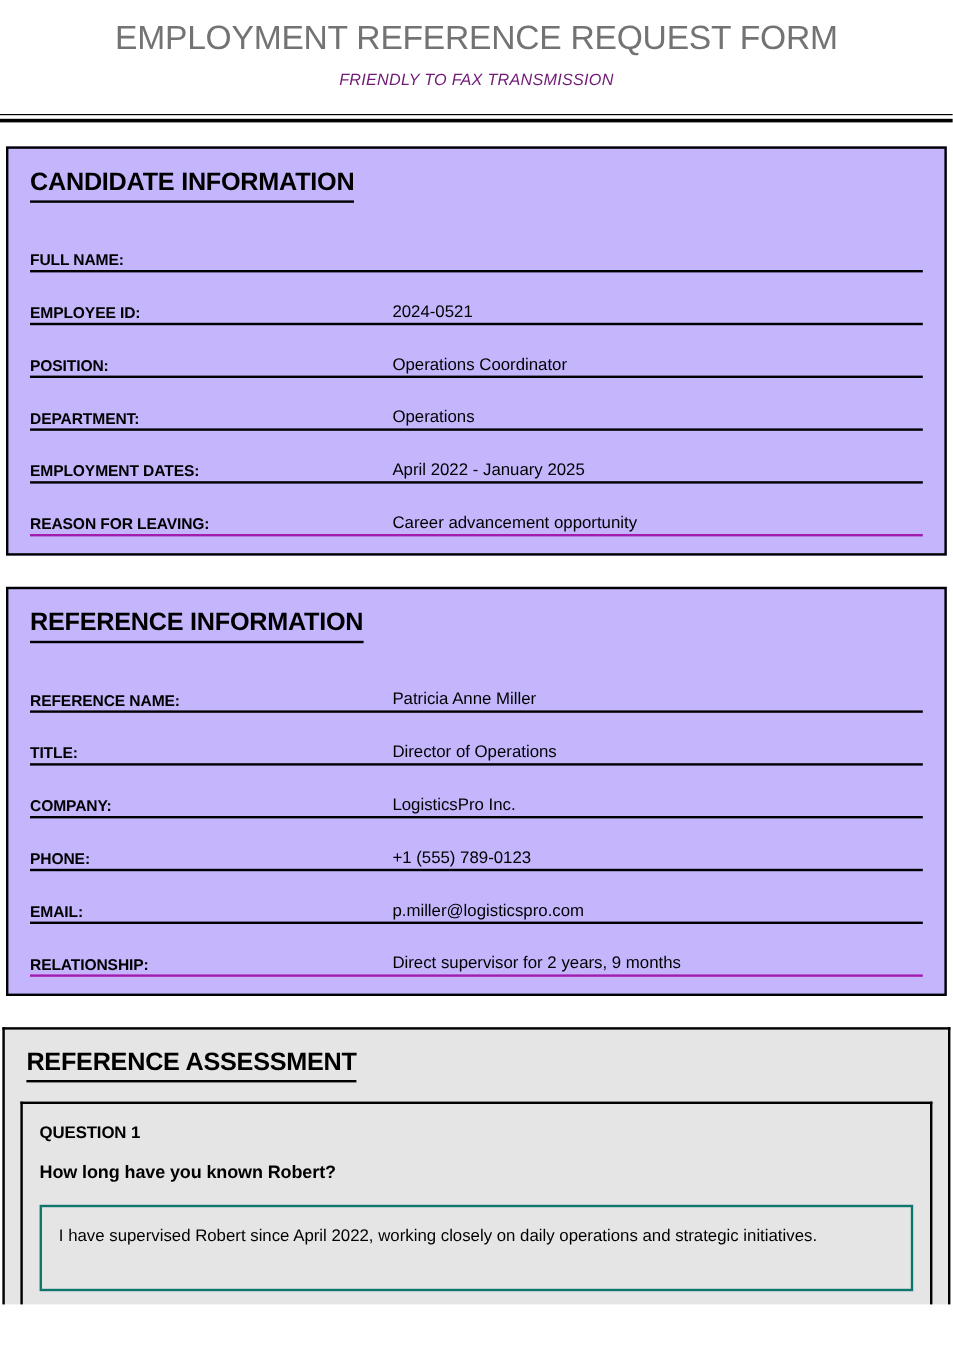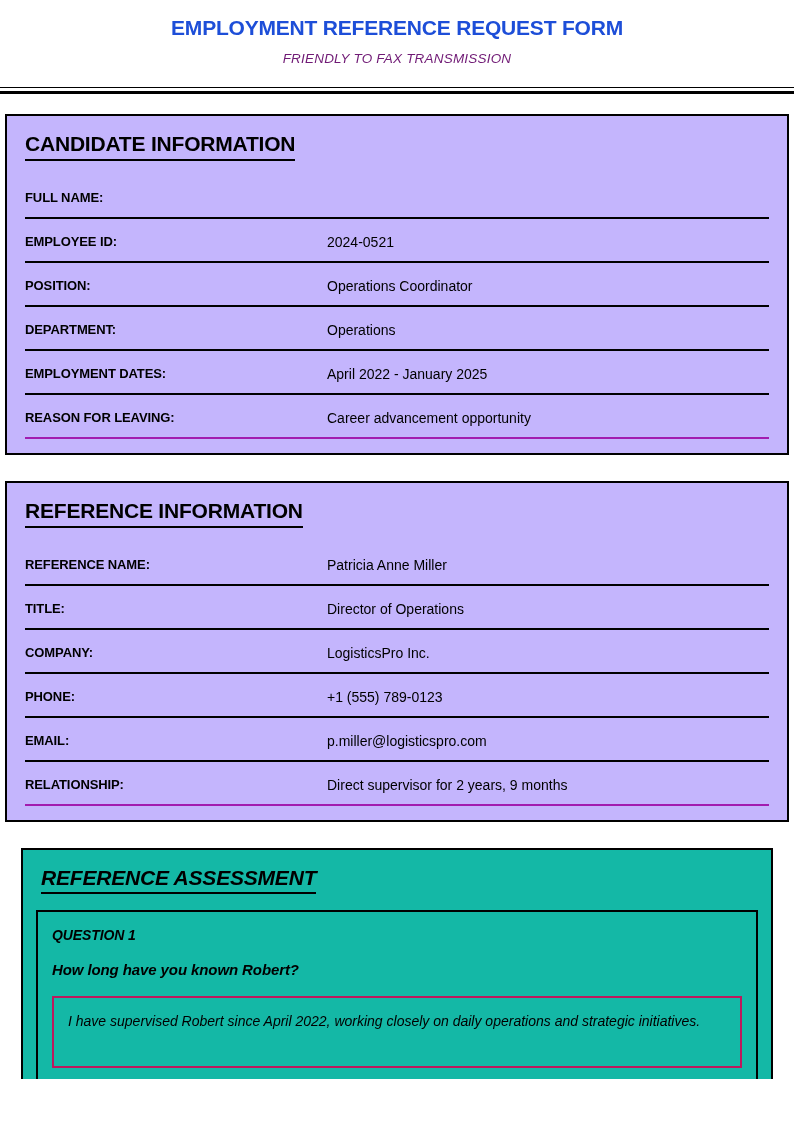--- a/index.html
+++ b/index.html
@@ -24,26 +24,26 @@
     box-sizing: border-box;
     position: relative;
   }
 
   
   .doc-header {
     padding-top: 16px;
     text-align: center;
   }
   .doc-title {
-    font-size: 21px;
-    font-weight: bold;
+    font-size: 28px;
+    font-weight: normal;
     letter-spacing: -0.2px;
     line-height: 1.15;
     margin: 0;
-    color: #1d4ed8;
+    color: #737373;
   }
   .doc-subtitle {
     font-size: 13.5px;
     font-style: italic;
     font-weight: normal;
     margin: 11px 0 0 0;
     letter-spacing: 0.2px;
     color: #701a75;
   }
   .rule-double {
@@ -84,21 +84,21 @@
     line-height: 1.18;
   }
 
   
   .fields {
     margin-top: 14px;
     padding: 0 5px;
   }
   .field-row {
     display: flex;
-    align-items: center;
+    align-items: flex-end;
     border-bottom: 2px solid #000;
     height: 44px;
     box-sizing: border-box;
   }
   .field-row:last-child {
     border-bottom: 2px solid #a21caf;
   }
   .field-label {
     flex: 0 0 302px;
     font-size: 13px;
@@ -112,26 +112,25 @@
     flex: 1 1 auto;
     font-size: 14px;
     font-weight: normal;
     padding-top: 6px;
     line-height: 1.25;
   }
 
   
   .assessment-box {
     box-sizing: border-box;
-    margin: 0 21px;
+    margin: 0 2px;
     border: 2.5px solid #000;
     border-bottom: none;
     padding: 14px 13px 0 13px;
-    background: #14b8a6;
-    font-style: italic;
+    background: #e5e5e5;
   }
   .question-block {
     box-sizing: border-box;
     border: 2.5px solid #000;
     border-bottom: none;
     margin-top: 16px;
     padding: 15px 14px 11px 14px;
   }
   .question-number {
     font-size: 14px;
@@ -142,21 +141,21 @@
   }
   .question-text {
     font-size: 15px;
     font-weight: bold;
     letter-spacing: -0.1px;
     margin: 17px 0 0 0;
     line-height: 1.2;
   }
   .answer-box {
     box-sizing: border-box;
-    border: 2px solid #be185d;
+    border: 2px solid #0f766e;
     margin-top: 17px;
     padding: 12px 14px 12px 14px;
     min-height: 72px;
   }
   .answer-text {
     font-size: 14px;
     font-weight: normal;
     line-height: 1.62;
     margin: 0;
     color: #000;

